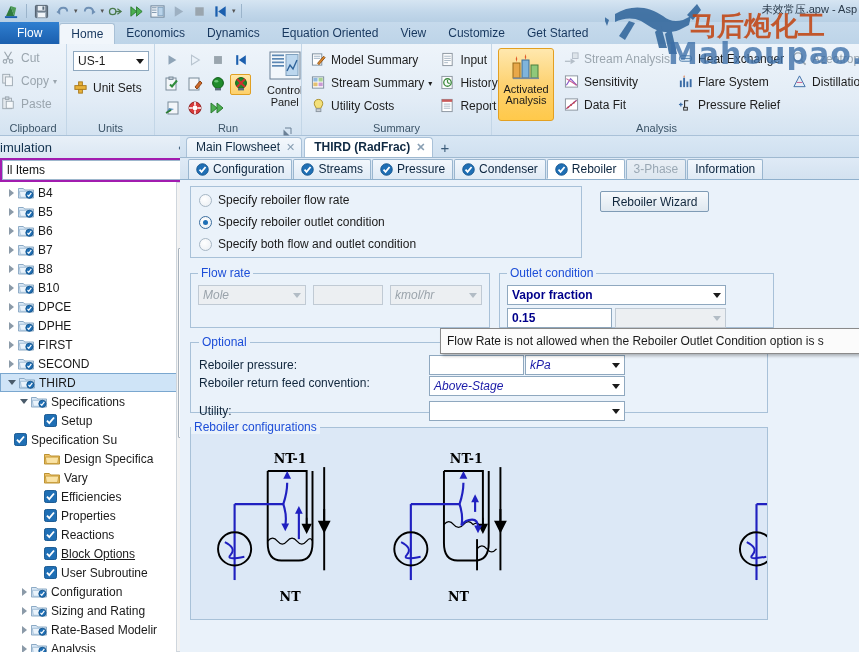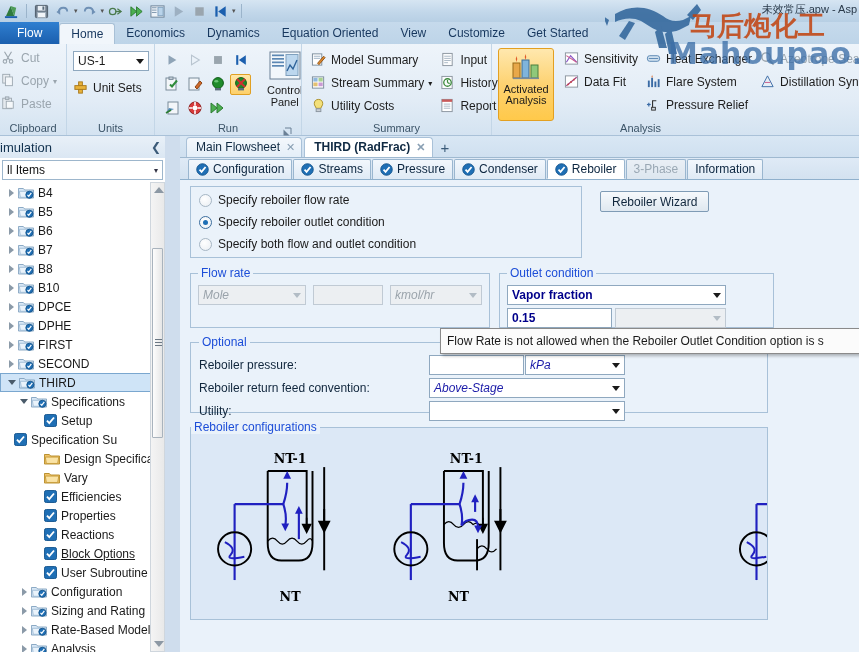--- a/index.html
+++ b/index.html
@@ -83,22 +83,22 @@
   .bigbtn.sel{
     background:linear-gradient(180deg,#ffe8ae 0%,#fdd271 50%,#ffc94a 100%);
     border:1px solid #e3a021;border-radius:3px;
   }
   .runrow{display:flex;gap:2px;align-items:center;height:22px;}
   .runico{width:21px;height:21px;position:relative;display:flex;align-items:center;justify-content:center;}
   .runico.sel{background:linear-gradient(180deg,#ffe7a9 0%,#fdd06a 100%);border:1px solid #e0a024;border-radius:2px;}
   .dlg{position:absolute;right:3px;bottom:1px;width:9px;height:9px;}
   
   #leftpanel{
-    position:absolute;left:0;top:136px;width:165px;height:516px;
-    background:#ffffff;display:flex;flex-direction:column;
+    position:absolute;left:0;top:136px;width:191px;height:516px;
+    background:#a21caf;display:flex;flex-direction:column;
   }
   #lp-header{
     height:22px;display:flex;align-items:center;justify-content:space-between;
     padding:0 4px 0 0;background:linear-gradient(180deg,#e8f0f8,#dbe7f3);
     font-size:13px;color:#12324f;
   }
   #lp-header .ttl{padding-left:0;}
   #lp-combo{
     height:20px;margin:2px 2px;border:1px solid #9db6cc;background:#fff;
     display:flex;align-items:center;justify-content:space-between;padding:0 4px;
@@ -557,20 +557,30 @@
             <path d="M15.5 3 Q14 6 15.5 9 Q17 6 15.5 3" fill="#e05a2a"></path>
             <rect x="3" y="26.5" width="26" height="1.6" fill="#7a8b9a"></rect>
           </svg>
         </span>
         <span style="line-height:11px;">
           <span>Activated</span><br>
           <span>Analysis</span>
         </span>
       </div>
       <div class="vcol">
+        <div class="ritem disabled">
+          <span class="ico">
+            <svg width="15" height="15" viewBox="0 0 16 16">
+                <path d="M1 11 L7 11" stroke="#b4bec8" stroke-width="1.4"></path>
+                <path d="M7 8 L12 11 L7 14 Z" fill="#b4bec8"></path>
+                <rect x="9" y="2" width="6" height="6" fill="#dde4ea" stroke="#b4bec8"></rect>
+              </svg>
+          </span>
+          <span>Stream Analysis</span>
+        </div>
         <div class="ritem">
           <span class="ico">
             <svg width="15" height="15" viewBox="0 0 16 16">
                 <rect x="1.5" y="2" width="13" height="12" fill="#fff" stroke="#8a949e"></rect>
                 <path d="M2.5 12 L7 5 L13.5 12" stroke="#8a5ac8" stroke-width="1.3" fill="none"></path>
                 <path d="M2.5 5 L13.5 12" stroke="#c85a8a" stroke-width="1.1" fill="none"></path>
               </svg>
           </span>
           <span>Sensitivity</span>
         </div>
@@ -1064,21 +1074,21 @@
         <div style="display:flex;align-items:center;height:23px;">
           <span class="lbl" style="width:230px;">Reboiler pressure:</span>
           <div class="fld" style="width:95px;">
             <span></span>
           </div>
           <div class="fld cbx" style="width:100px;margin-left:1px;">
             <span>kPa</span>
             <span class="caret"></span>
           </div>
         </div>
-        <div style="display:flex;align-items:center;height:23px;">
+        <div style="display:flex;align-items:flex-start;height:23px;">
           <span class="lbl" style="width:230px;">Reboiler return feed convention:</span>
           <div class="fld cbx" style="width:196px;">
             <span>Above-Stage</span>
             <span class="caret"></span>
           </div>
         </div>
         <div style="display:flex;align-items:center;height:23px;">
           <span class="lbl" style="width:230px;">Utility:</span>
           <div class="fld cbx" style="width:196px;">
             <span></span>

